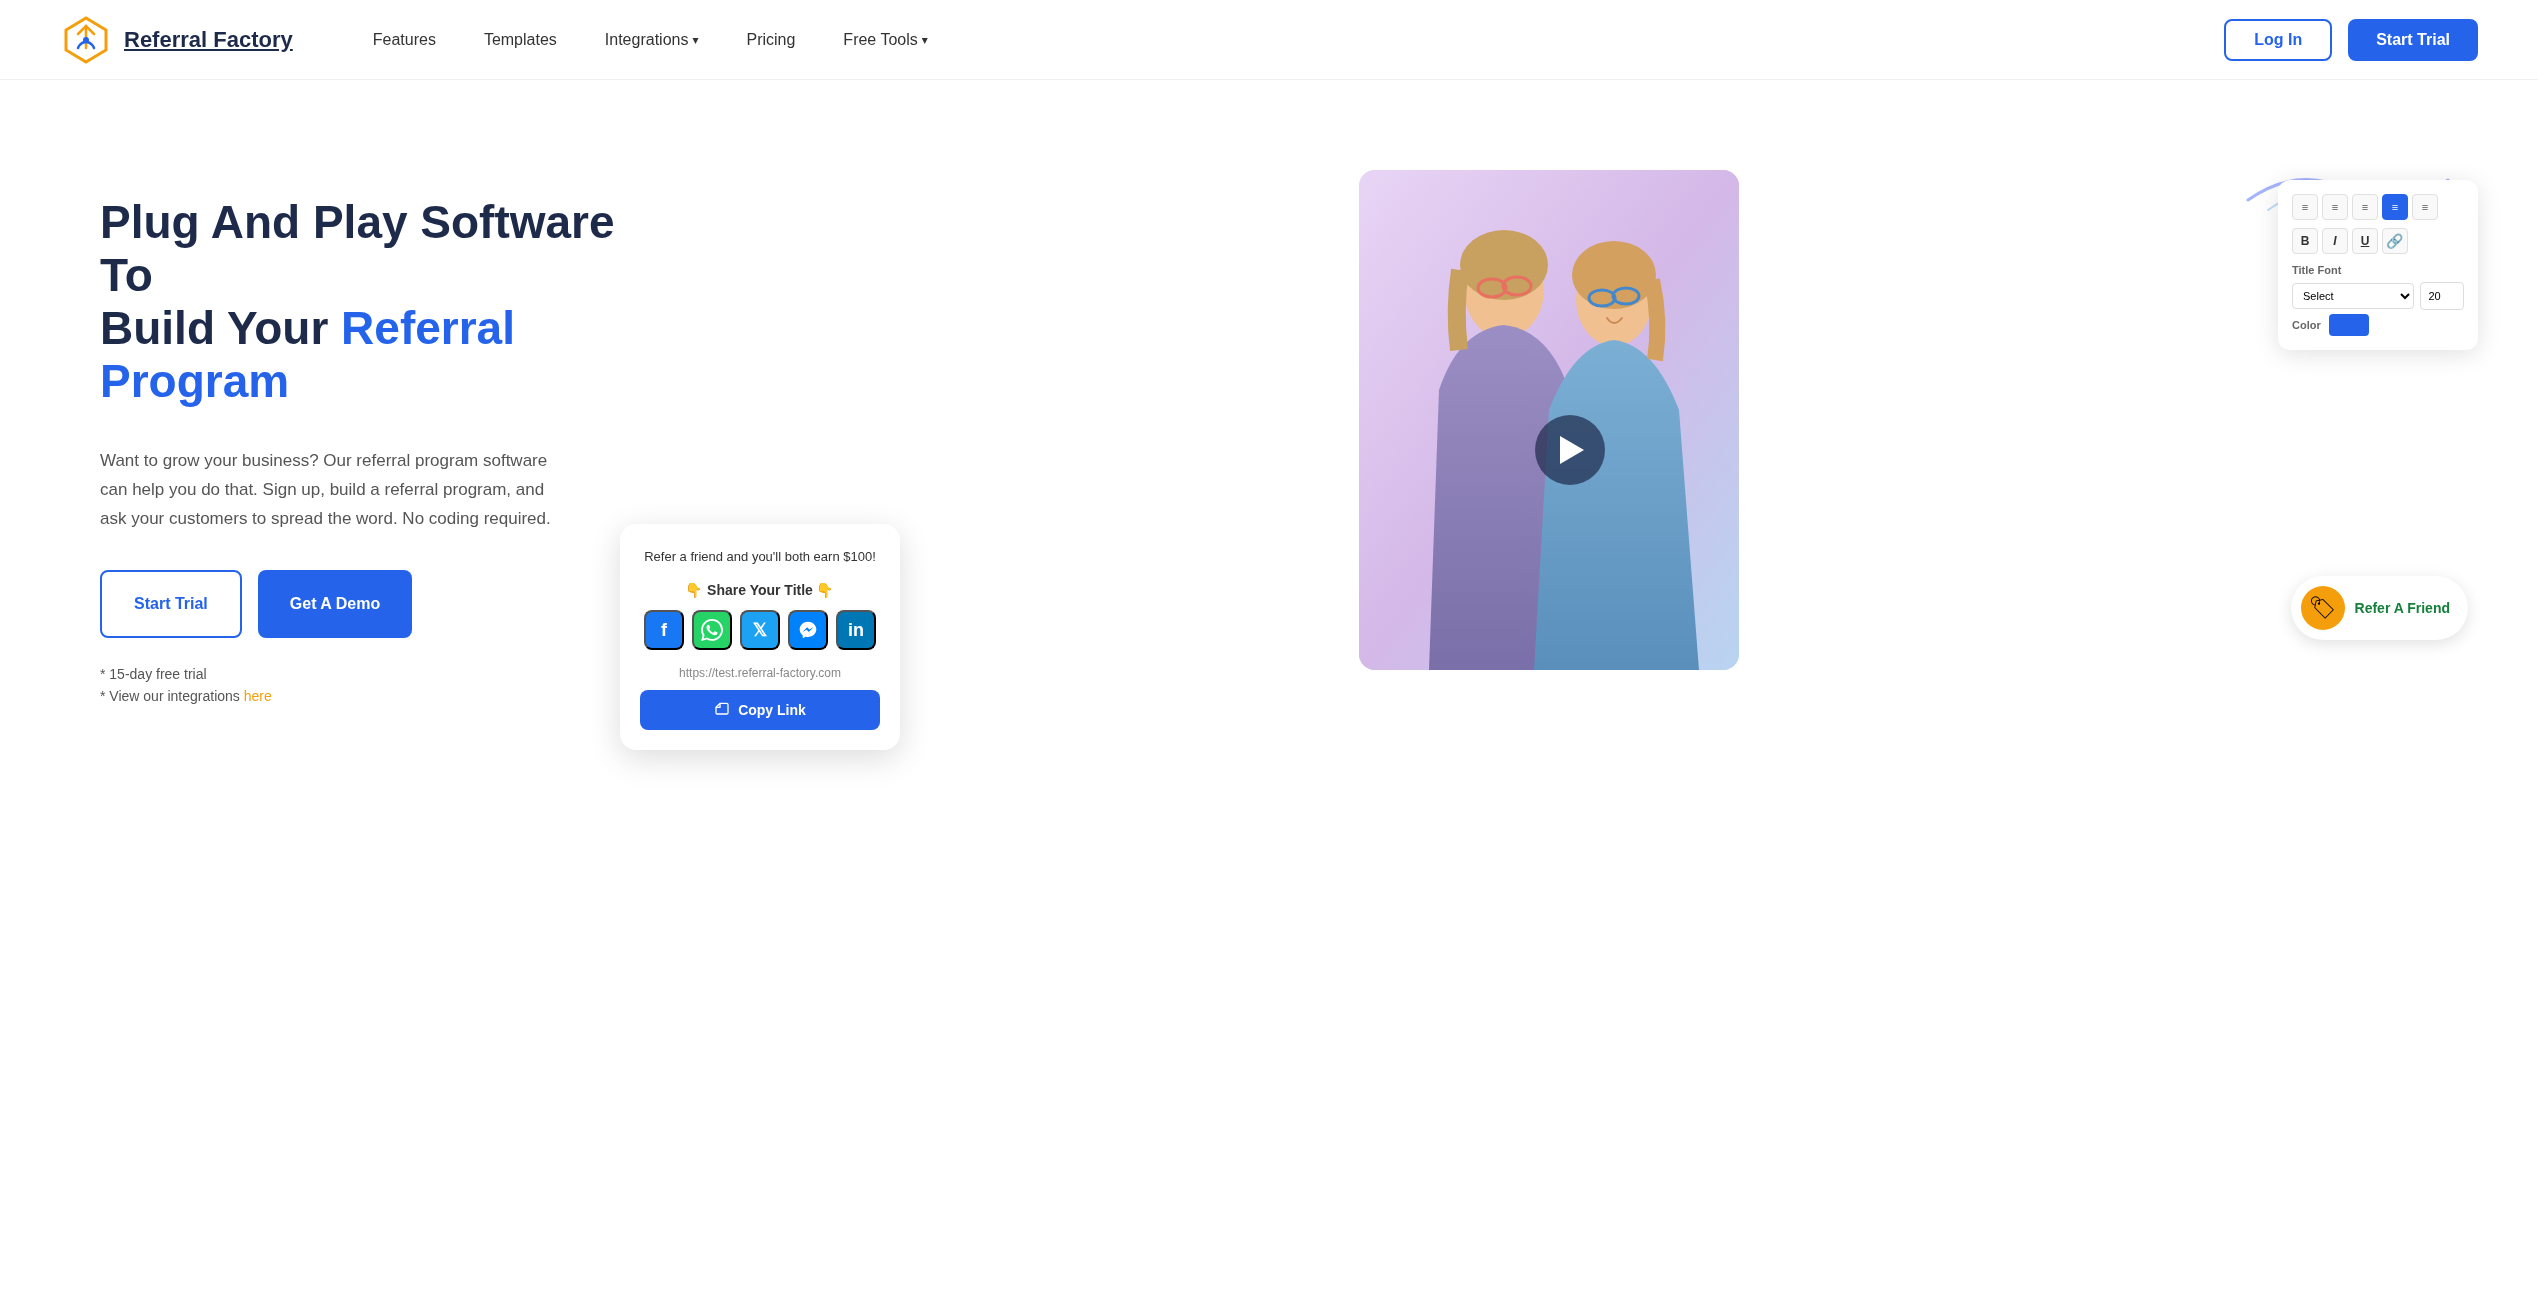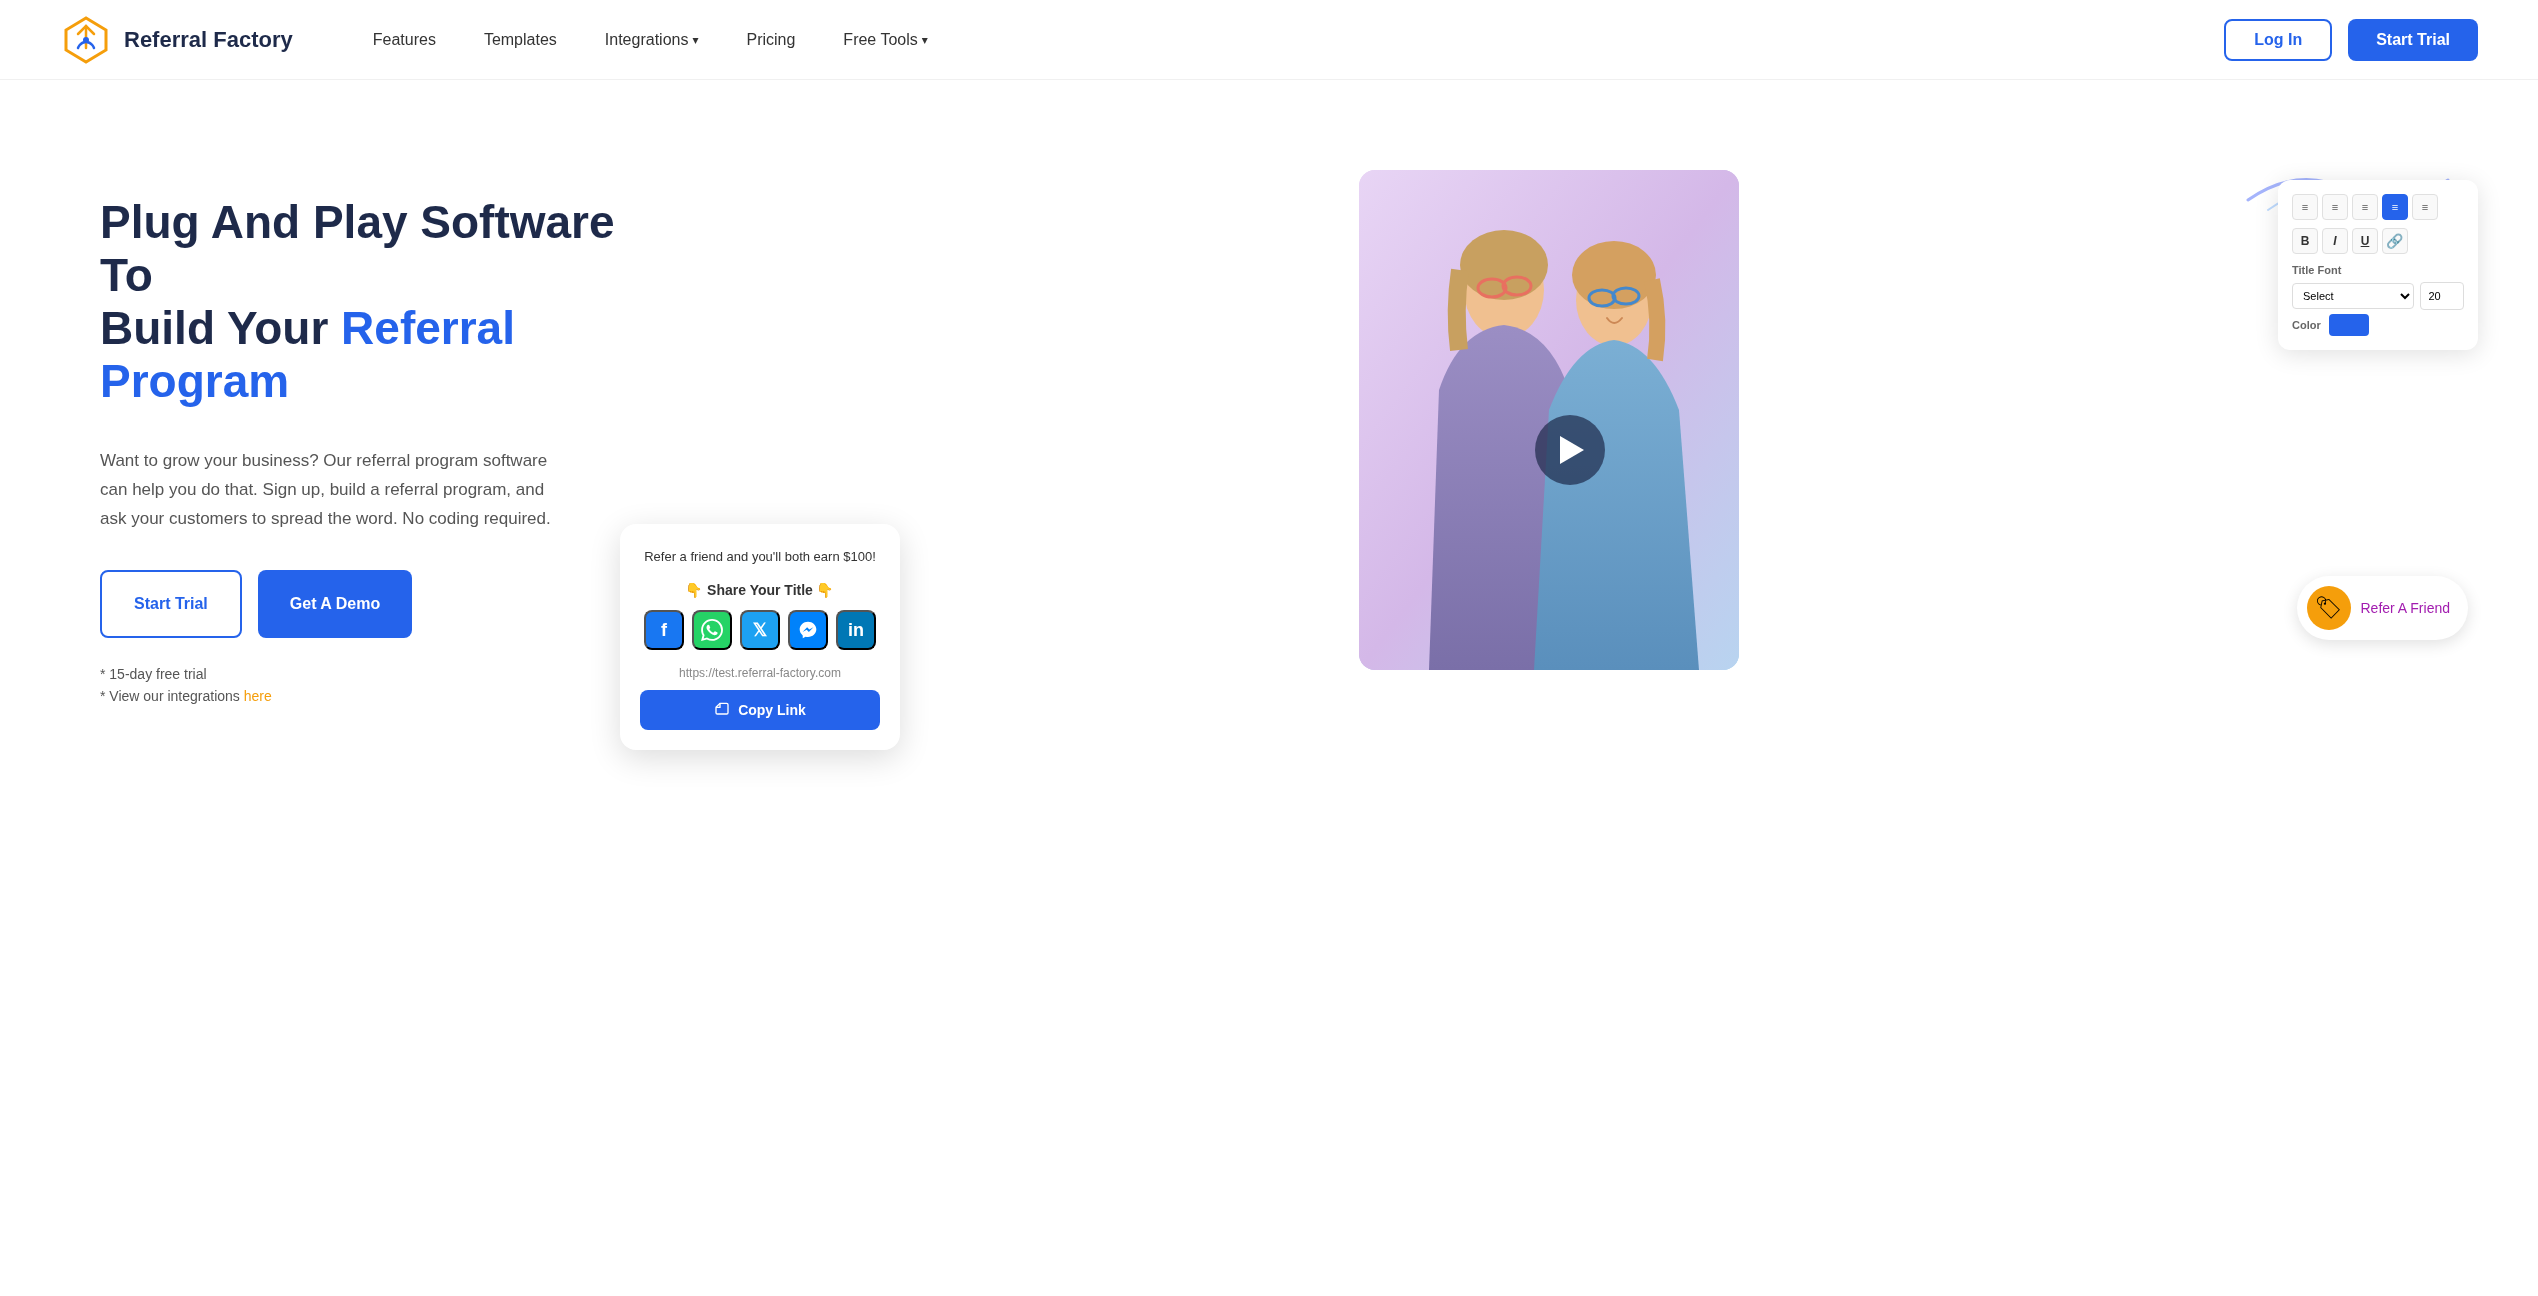--- a/index.html
+++ b/index.html
@@ -23,20 +23,21 @@
       text-decoration: none;
     }
     .logo-icon {
       width: 52px;
       height: 52px;
     }
     .logo-text {
       font-size: 22px;
       font-weight: 700;
       color: #1e2a4a;
+      text-decoration: underline;
     }
     .nav-links {
       display: flex;
       align-items: center;
       gap: 48px;
       margin-left: 80px;
       flex: 1;
     }
     .nav-link {
       font-size: 16px;
@@ -378,22 +379,22 @@
       height: 44px;
       border-radius: 50%;
       background: #f59e0b;
       display: flex;
       align-items: center;
       justify-content: center;
       font-size: 22px;
     }
     .refer-badge-text {
       font-size: 14px;
-      font-weight: 400;
-      color: #a21caf;
+      font-weight: 700;
+      color: #15803d;
     }
 
     
     .play-btn {
       position: absolute;
       top: 50%;
       left: 50%;
       transform: translate(-20%, -50%);
       width: 70px;
       height: 70px;

